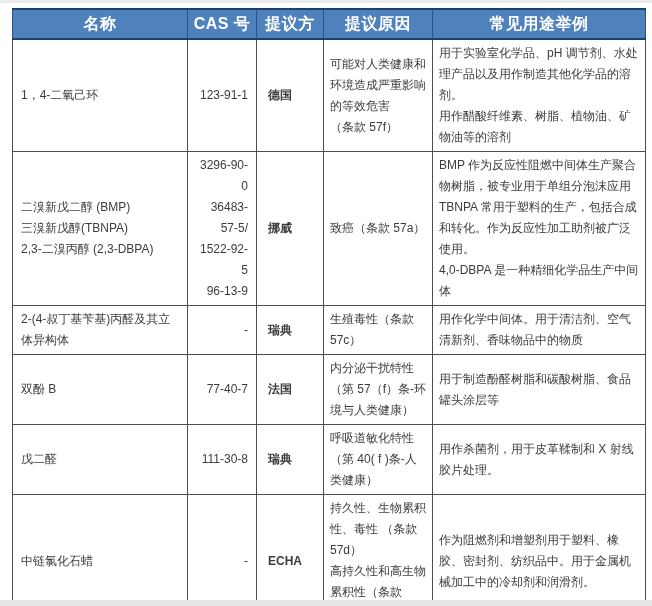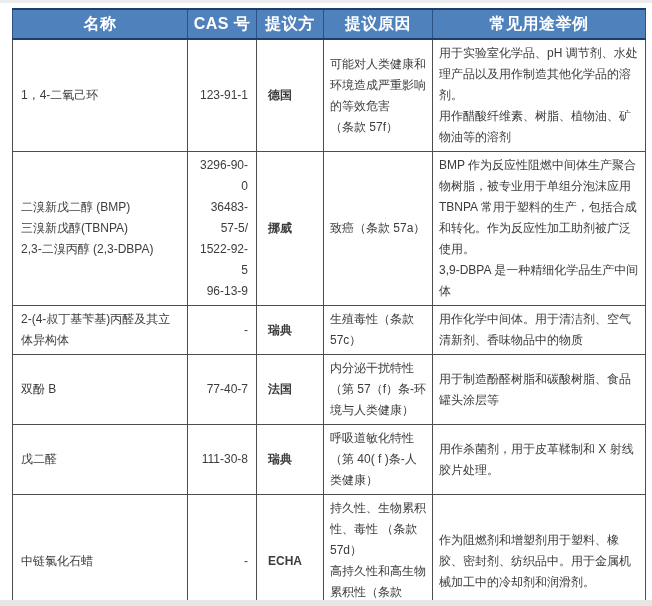--- a/index.html
+++ b/index.html
@@ -99,21 +99,21 @@
 三溴新戊醇(TBNPA)
 2,3-二溴丙醇 (2,3-DBPA)</td>
         <td class="cell-cas">3296-90-0
 36483-57-5/
 1522-92-5
 96-13-9</td>
         <td class="cell-prop">挪威</td>
         <td class="cell-reason">致癌（条款 57a）</td>
         <td class="cell-uses">BMP 作为反应性阻燃中间体生产聚合物树脂，被专业用于单组分泡沫应用
 TBNPA 常用于塑料的生产，包括合成和转化。作为反应性加工助剂被广泛使用。
-3,9-DBPA 是一种精细化学品生产中间体</td>
+4,0-DBPA 是一种精细化学品生产中间体</td>
       </tr>
       <tr class="r2">
         <td class="cell-name">2-(4-叔丁基苄基)丙醛及其立体异构体</td>
         <td class="cell-cas">-</td>
         <td class="cell-prop">瑞典</td>
         <td class="cell-reason">生殖毒性（条款 57c）</td>
         <td class="cell-uses">用作化学中间体。用于清洁剂、空气清新剂、香味物品中的物质</td>
       </tr>
       <tr class="r3">
         <td class="cell-name">双酚 B</td>

